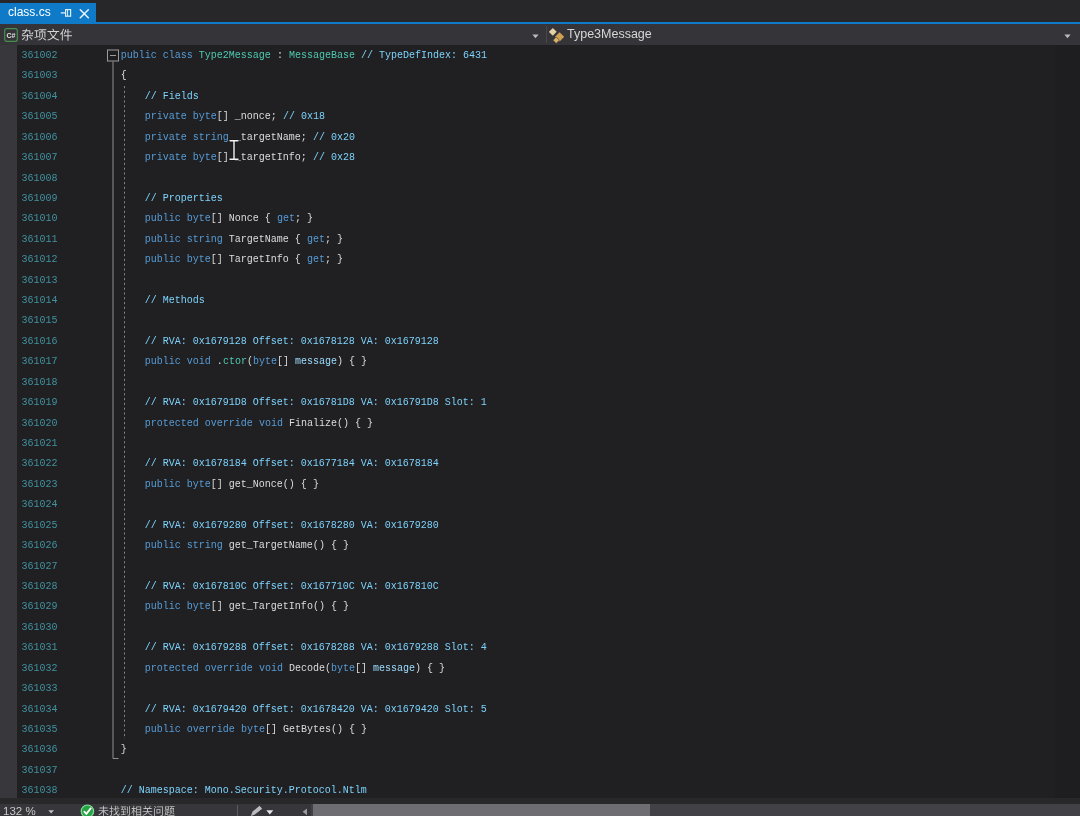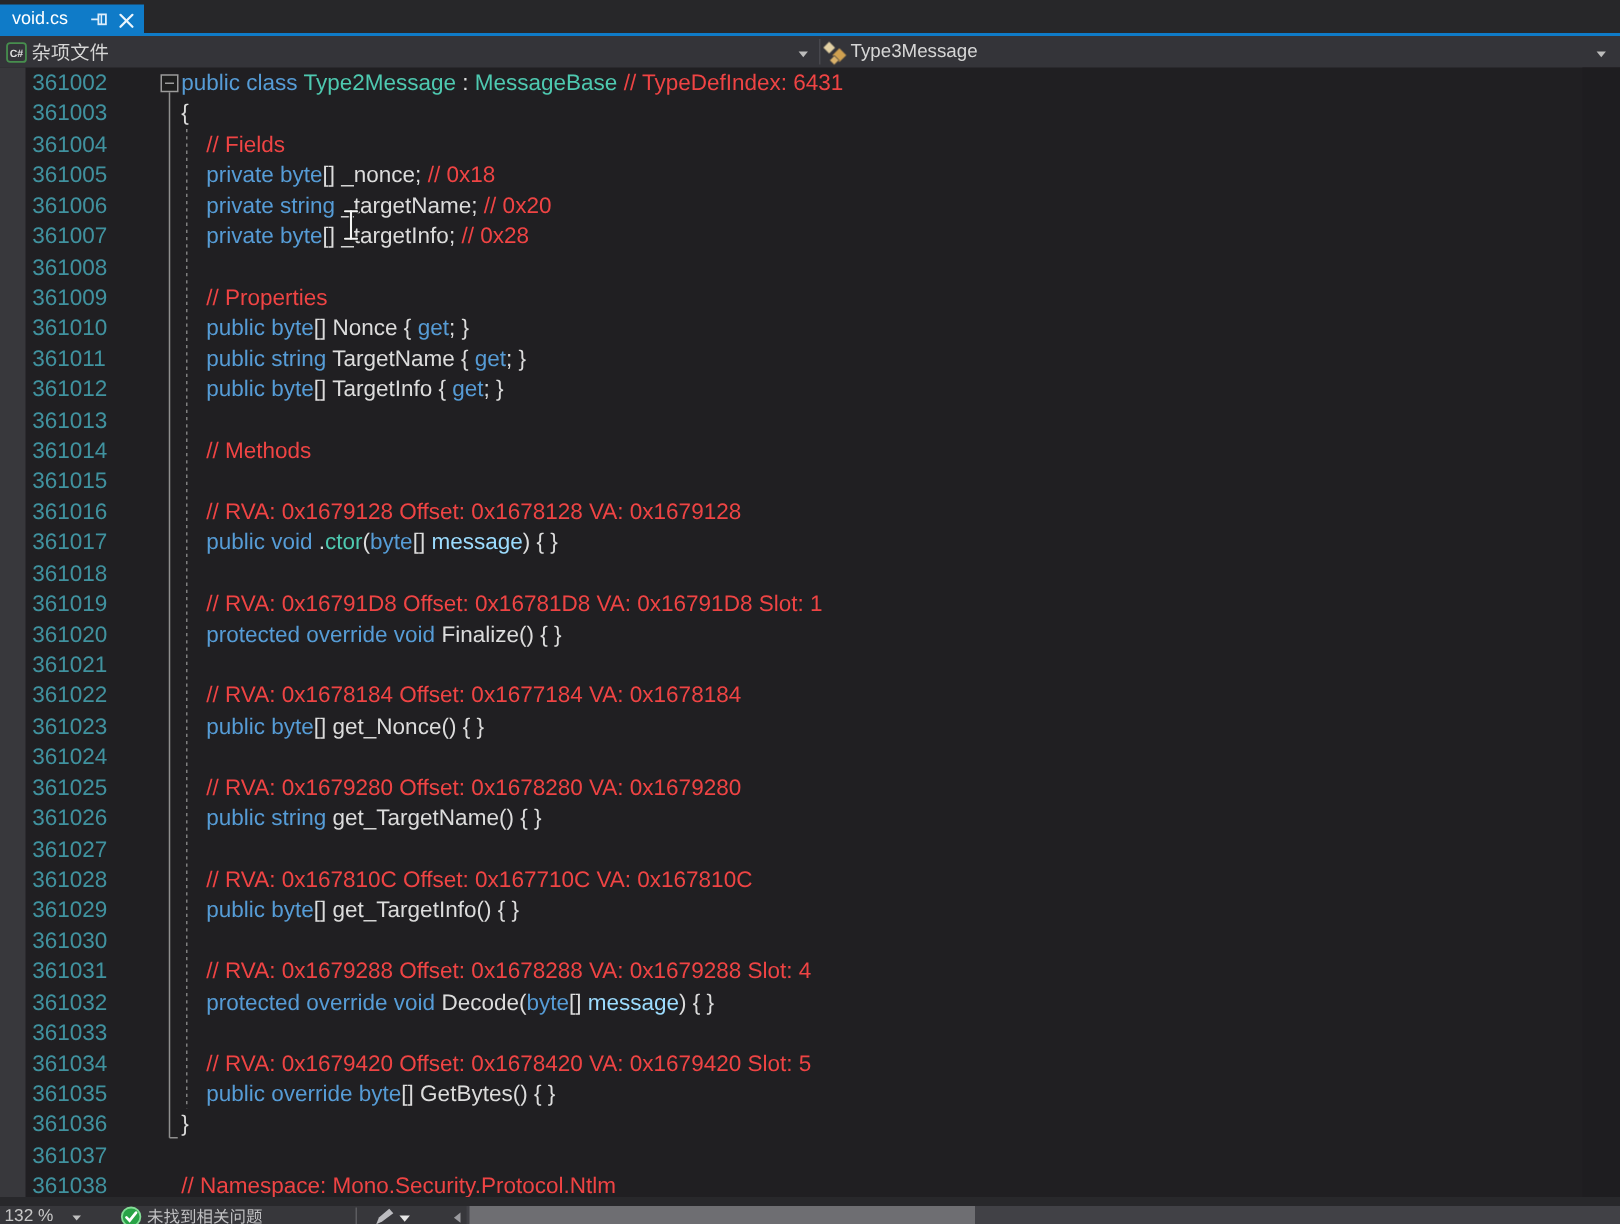--- a/index.html
+++ b/index.html
@@ -1,38 +1,38 @@
 <!DOCTYPE html>
 <html><head><meta charset="utf-8"><style>
 * { margin:0; padding:0; box-sizing:border-box; }
 body { width:1080px; height:816px; overflow:hidden; background:#201f22; position:relative;
        font-family:"Liberation Sans", sans-serif; }
-.mono { font-family:Liberation Sans, sans-serif; font-size:15px; line-height:20.42px; white-space:pre; }
+.mono { font-family:Liberation Mono, monospace; font-size:10px; line-height:20.42px; white-space:pre; }
 #tabstrip { position:absolute; left:0; top:0; width:1080px; height:22px; background:#272729; }
 #tab { position:absolute; left:0; top:3px; width:96px; height:19px; background:#0f7bc8; color:#fff;
         font-size:12px; line-height:19px; padding-left:8px; }
 #underline { position:absolute; left:0; top:22px; width:1080px; height:2px; background:#0f7bc8; }
 #crumb { position:absolute; left:0; top:24px; width:1080px; height:21px; background:#343439; }
 #crumbsep { position:absolute; left:545.5px; top:26px; width:1px; height:17px; background:#47474d; }
 #t3m { position:absolute; left:567px; top:0; height:21px; line-height:21px; color:#d6d6d6; font-size:12.5px; }
 #leftstrip { position:absolute; left:0; top:45px; width:17px; height:754px; background:#38383c; }
 #rightsb { position:absolute; left:1055px; top:45px; width:25px; height:754px; background:#1e1d20; }
 #linenums { position:absolute; left:21.5px; top:46px; color:#40929f; }
 #codebody { position:absolute; left:120.8px; top:46px; color:#dcdcdc; }
-.k { color:#569cd6; } .t { color:#4ec9b0;text-align:center; } .c { color:#ef4444; } .p { color:#9cdcfe;text-align:right; }
+.k { color:#569cd6; } .t { color:#4ec9b0;text-align:center; } .c { color:#7dd3fc; } .p { color:#9cdcfe;text-align:right; }
 #gapstrip { position:absolute; left:0; top:798px; width:1080px; height:6px; background:#28282b; }
 #bottom { position:absolute; left:0; top:804px; width:1080px; height:12px; background:#37373b; }
 #zoomtxt { position:absolute; left:3px; top:806px; color:#c8c8c8; font-size:11.5px; line-height:11px;text-align:center; }
 #htrack { position:absolute; left:311px; top:804px; width:769px; height:12px; background:#414146; }
 #hthumb { position:absolute; left:313px; top:804px; width:337px; height:12px; background:#6e6e72; }
 svg { position:absolute; }
 </style></head>
 <body>
 <div id="tabstrip"></div>
-<div id="tab">void.cs</div>
+<div id="tab">class.cs</div>
 <svg style="left:60px;top:8px" width="13" height="11" viewBox="0 0 13 11">
   <g stroke="#ddeefb" fill="none">
     <rect x="5.6" y="1.6" width="5" height="6.6" stroke-width="1.2"></rect>
     <line x1="0.8" y1="4.9" x2="5.6" y2="4.9" stroke-width="1.3"></line>
     <line x1="7.6" y1="2" x2="7.6" y2="8" stroke-width="1"></line>
   </g>
 </svg>
 <svg style="left:78.5px;top:8.5px" width="12" height="11" viewBox="0 0 12 11">
   <g stroke="#eaf5fd" stroke-width="1.5" stroke-linecap="round">
     <line x1="1.3" y1="0.8" x2="9.3" y2="8.8"></line>

